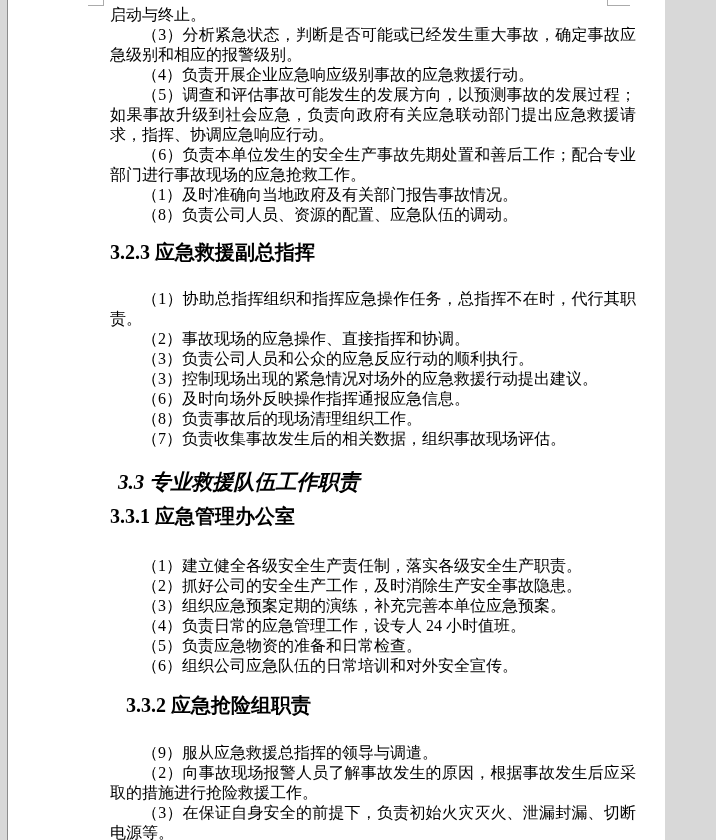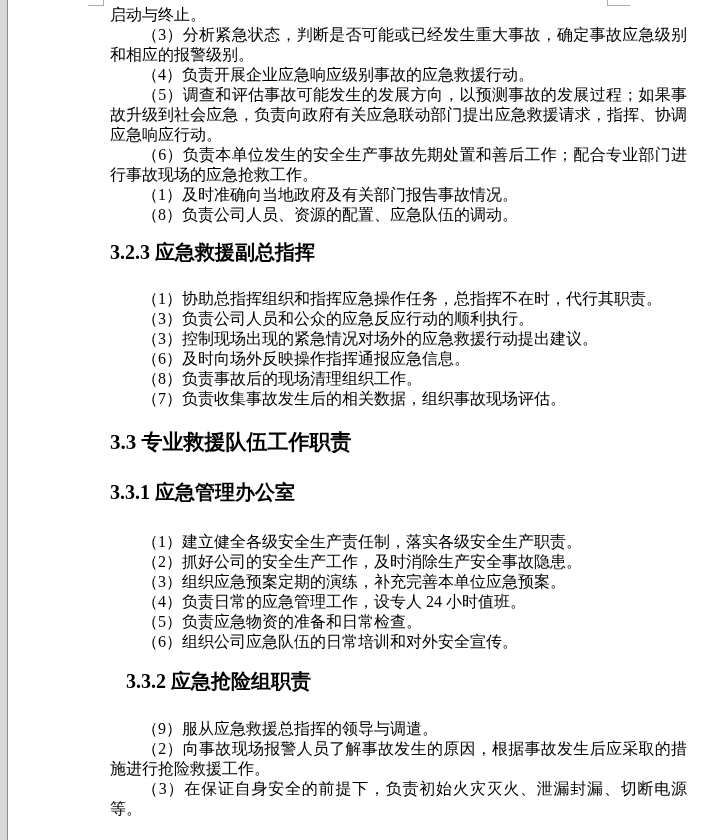--- a/index.html
+++ b/index.html
@@ -12,21 +12,21 @@
   .viewport {
     position: relative;
     width: 716px;
     height: 840px;
     overflow: hidden;
   }
   .page {
     position: absolute;
     left: 7px;
     top: 0;
-    width: 709px;
+    width: 658px;
     height: 840px;
     background: #ffffff;
     border-left: 1px solid #8c8c8c;
     padding: 5px 29px 0 102px;
   }
   
   .crop-mark {
     position: absolute;
     top: 0;
     height: 6px;
@@ -48,22 +48,22 @@
     line-height: 22px;
     font-weight: bold;
     font-family: "Liberation Serif", "DejaVu Serif", serif;
   }
   .h-level2 {
     font-size: 21px;
     line-height: 24px;
     font-weight: bold;
   }
   .h-323 { margin: 16px 0 26px 0; }
-  .h-33  { margin: 21px 0 0 0; }
-  .h-331 { margin: 27px 0 29px 0; }
+  .h-33  { margin: 21px 0 0 8px; font-style: italic; }
+  .h-331 { margin: 11px 0 29px 0; }
   .h-332 { margin: 18px 0 27px 16px; }
 </style>
 </head>
 <body>
 
 <div class="viewport">
   <div class="page">
 
     <span class="crop-mark left"></span>
     <span class="crop-mark right"></span>
@@ -73,20 +73,21 @@
     <p class="body-line">（3）分析紧急状态，判断是否可能或已经发生重大事故，确定事故应急级别和相应的报警级别。</p>
     <p class="body-line">（4）负责开展企业应急响应级别事故的应急救援行动。</p>
     <p class="body-line">（5）调查和评估事故可能发生的发展方向，以预测事故的发展过程；如果事故升级到社会应急，负责向政府有关应急联动部门提出应急救援请求，指挥、协调应急响应行动。</p>
     <p class="body-line">（6）负责本单位发生的安全生产事故先期处置和善后工作；配合专业部门进行事故现场的应急抢救工作。</p>
     <p class="body-line">（1）及时准确向当地政府及有关部门报告事故情况。</p>
     <p class="body-line">（8）负责公司人员、资源的配置、应急队伍的调动。</p>
 
     <h3 class="h-level3 h-323">3.2.3 应急救援副总指挥</h3>
 
     <p class="body-line">（1）协助总指挥组织和指挥应急操作任务，总指挥不在时，代行其职责。</p>
+    <p class="body-line">（2）事故现场的应急操作、直接指挥和协调。</p>
     <p class="body-line">（3）负责公司人员和公众的应急反应行动的顺利执行。</p>
     <p class="body-line">（3）控制现场出现的紧急情况对场外的应急救援行动提出建议。</p>
     <p class="body-line">（6）及时向场外反映操作指挥通报应急信息。</p>
     <p class="body-line">（8）负责事故后的现场清理组织工作。</p>
     <p class="body-line">（7）负责收集事故发生后的相关数据，组织事故现场评估。</p>
 
     <h2 class="h-level2 h-33">3.3 专业救援队伍工作职责</h2>
 
     <h3 class="h-level3 h-331">3.3.1 应急管理办公室</h3>
 

